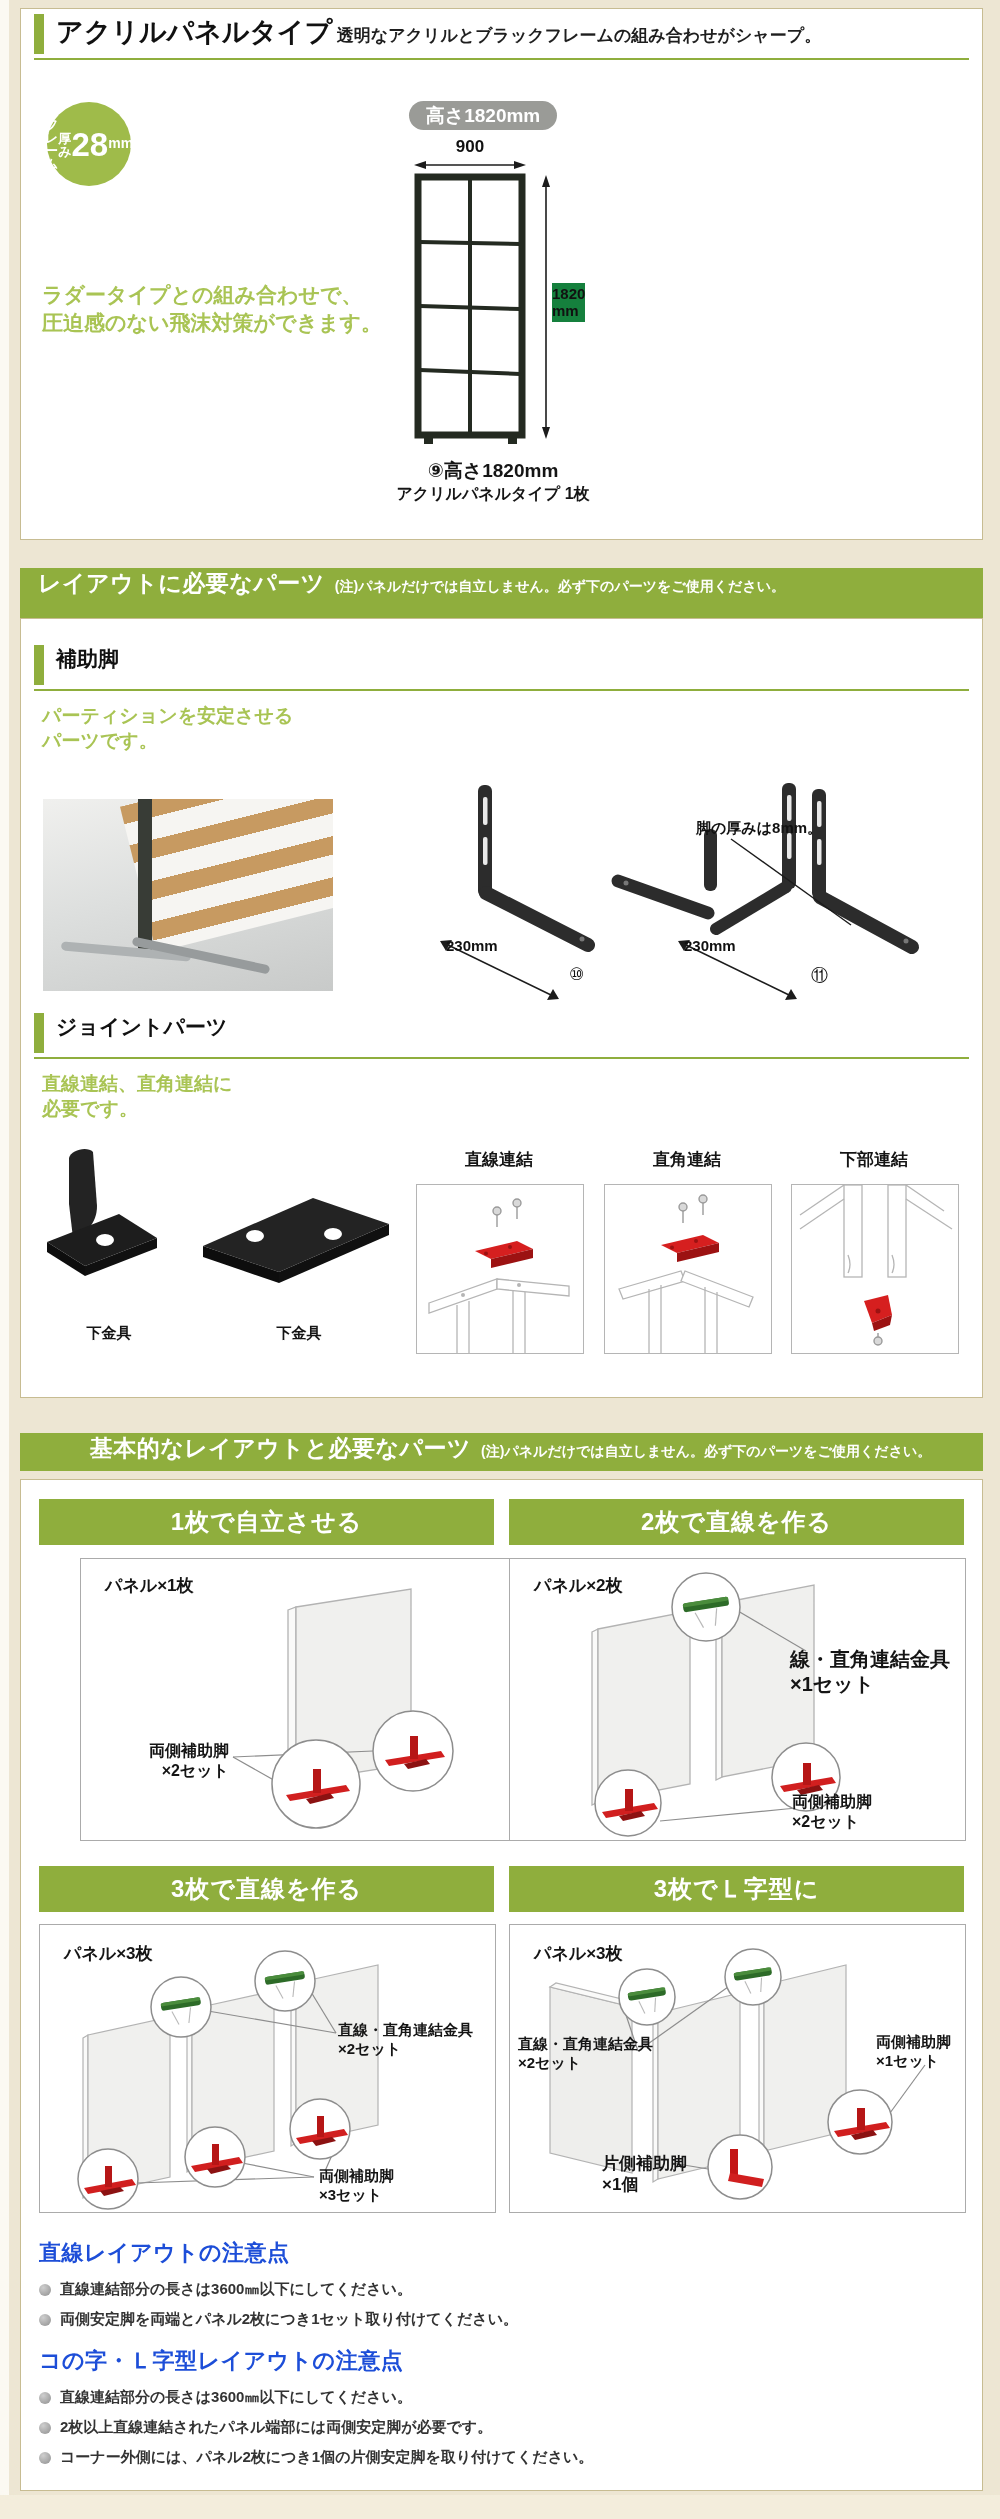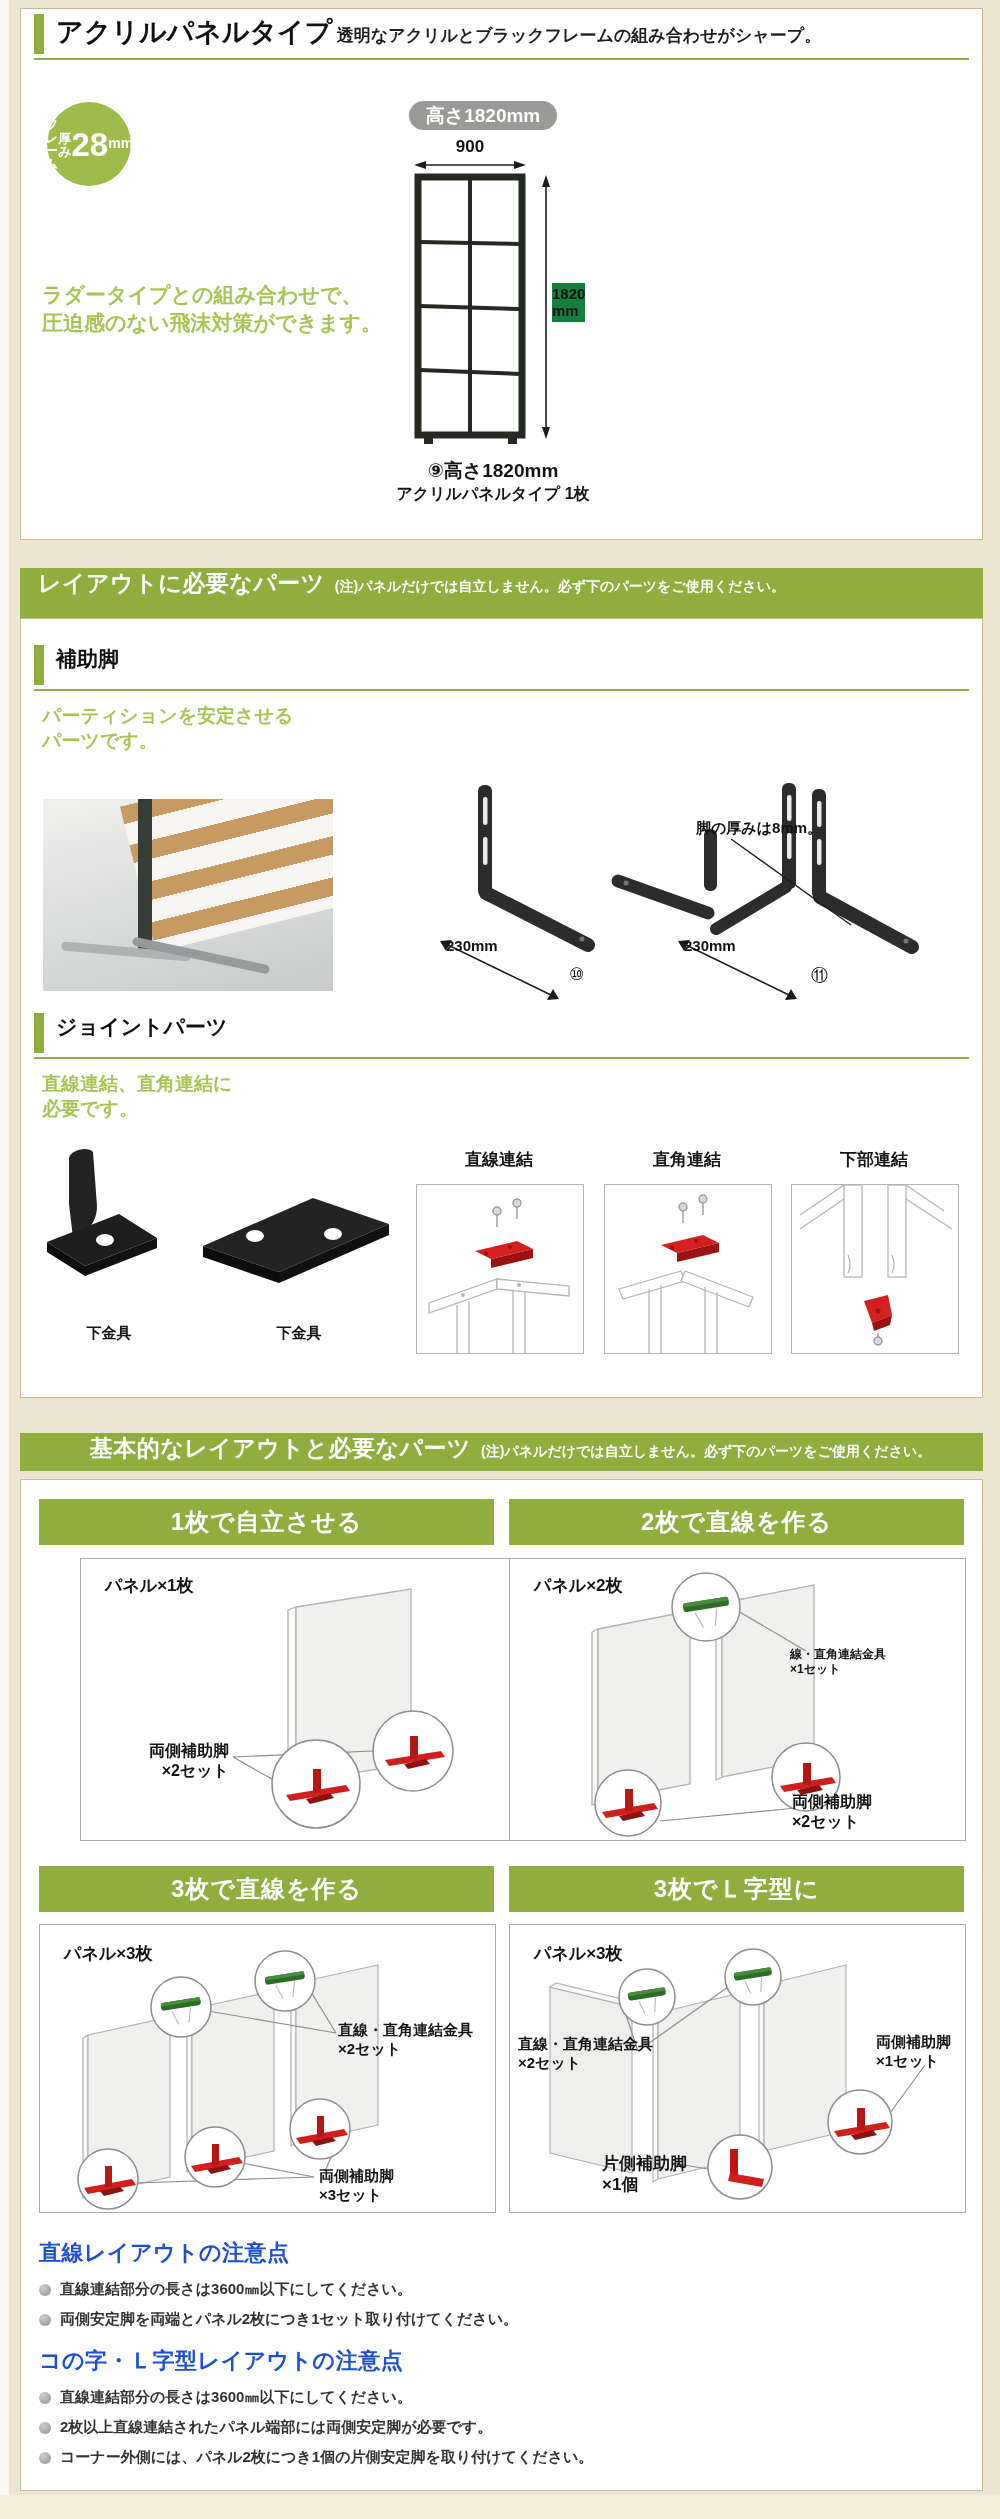--- a/index.html
+++ b/index.html
@@ -328,21 +328,21 @@
         <polygon points="-9,9 13,4 17,9 -5,14" fill="#8c1212"></polygon>
         <rect x="-3" y="-18" width="8" height="22" fill="#b61616"></rect>
       </g>
       <g transform="translate(296,222)">
         <polygon points="-26,5 26,-4 30,2 -22,11" fill="#d11f1f"></polygon>
         <polygon points="-9,9 13,4 17,9 -5,14" fill="#8c1212"></polygon>
         <rect x="-3" y="-18" width="8" height="22" fill="#b61616"></rect>
       </g>
     </svg>
     <div class="lbl" style="position:absolute;left:24px;top:16px;font-size:17px;">パネル×2枚</div>
-    <div class="lbl" style="position:absolute;left:280px;top:88px;font-size:12px;">
+    <div class="lbl" style="position:absolute;left:280px;top:88px;font-size:20px;">
       <div>線・直角連結金具</div>
       <div>×1セット</div>
     </div>
     <div class="lbl" style="position:absolute;left:282px;top:233px;font-size:16px;">
       <div>両側補助脚</div>
       <div>×2セット</div>
     </div>
   </div>
 
   <div class="diagbox" style="left:18px;top:444px;height:287px;">

